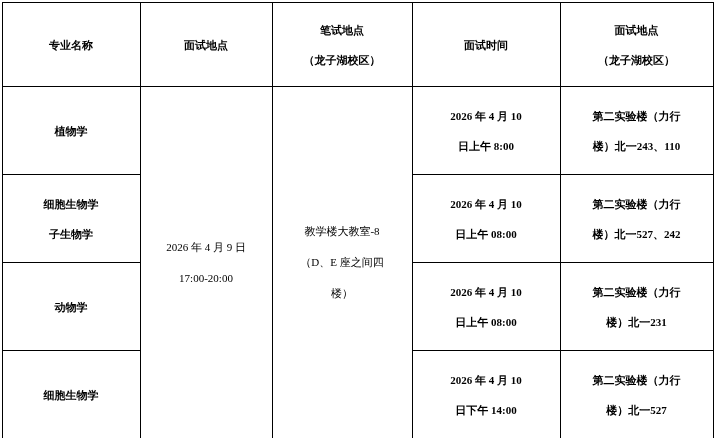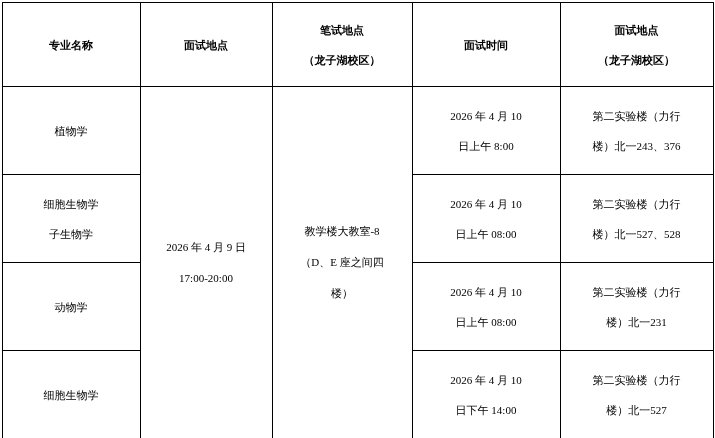--- a/index.html
+++ b/index.html
@@ -51,21 +51,21 @@
 
   td.body-cell {
     height: 88px;
   }
   td.tall-cell {
     height: 352px;
     margin-left: 28px;
   }
   .hdr-line-1 { display: block; }
   .hdr-line-2 { display: block; }
-  .cell-line { display: block; }
+  .cell-line { display: block; font-weight: bold; }
   .vertical-block {
     display: block;
     line-height: 31px;
   }
 </style>
 </head>
 <body>
 
 <div class="sheet">
   <table class="exam-table">
@@ -109,36 +109,36 @@
           <span class="vertical-block">教学楼大教室-8</span>
           <span class="vertical-block">（D、E 座之间四</span>
           <span class="vertical-block">楼）</span>
         </td>
         <td class="body-cell">
           <span class="cell-line">2026 年 4 月 10</span>
           <span class="cell-line">日上午 8:00</span>
         </td>
         <td class="body-cell">
           <span class="cell-line">第二实验楼（力行</span>
-          <span class="cell-line">楼）北一243、376</span>
+          <span class="cell-line">楼）北一243、110</span>
         </td>
       </tr>
 
       <tr>
         <td class="body-cell">
           <span class="cell-line">细胞生物学</span>
           <span class="cell-line">子生物学</span>
         </td>
         <td class="body-cell">
           <span class="cell-line">2026 年 4 月 10</span>
           <span class="cell-line">日上午 08:00</span>
         </td>
         <td class="body-cell">
           <span class="cell-line">第二实验楼（力行</span>
-          <span class="cell-line">楼）北一527、528</span>
+          <span class="cell-line">楼）北一527、242</span>
         </td>
       </tr>
 
       <tr>
         <td class="body-cell">
           <span class="cell-line">动物学</span>
         </td>
         <td class="body-cell">
           <span class="cell-line">2026 年 4 月 10</span>
           <span class="cell-line">日上午 08:00</span>

